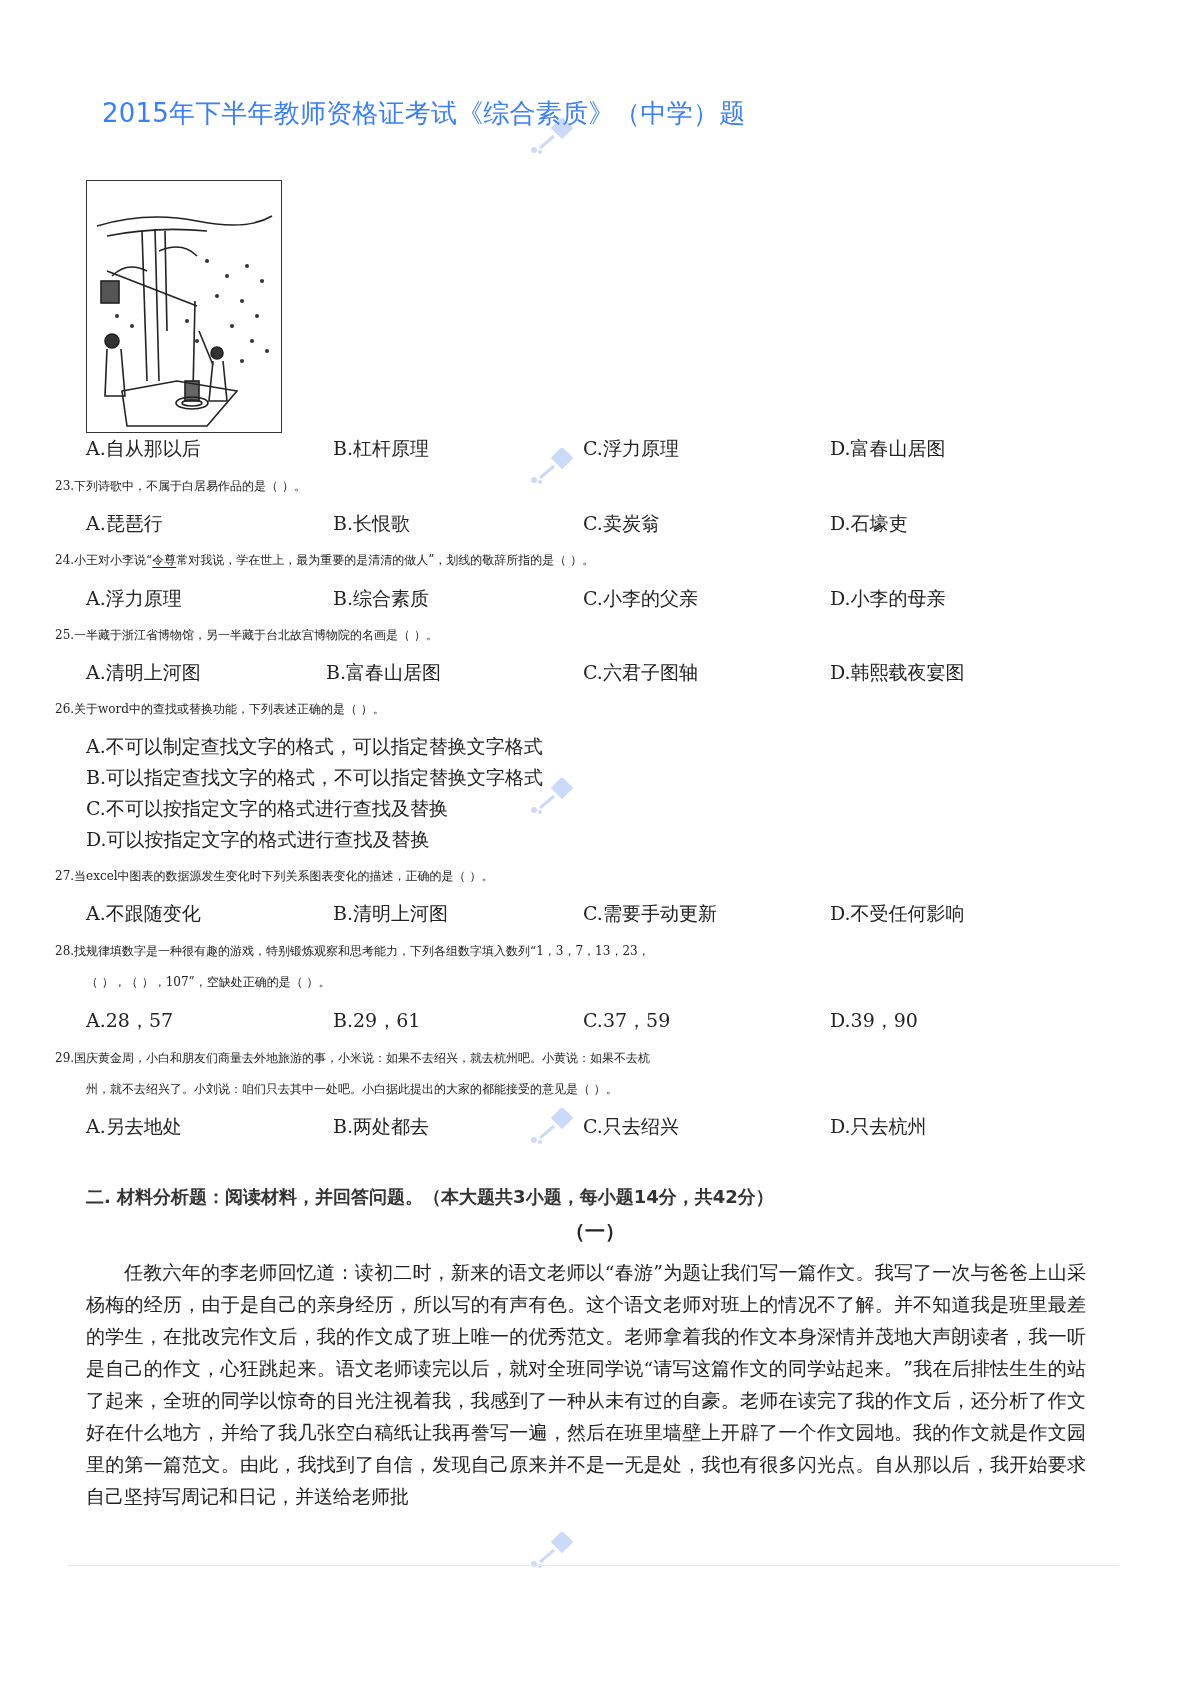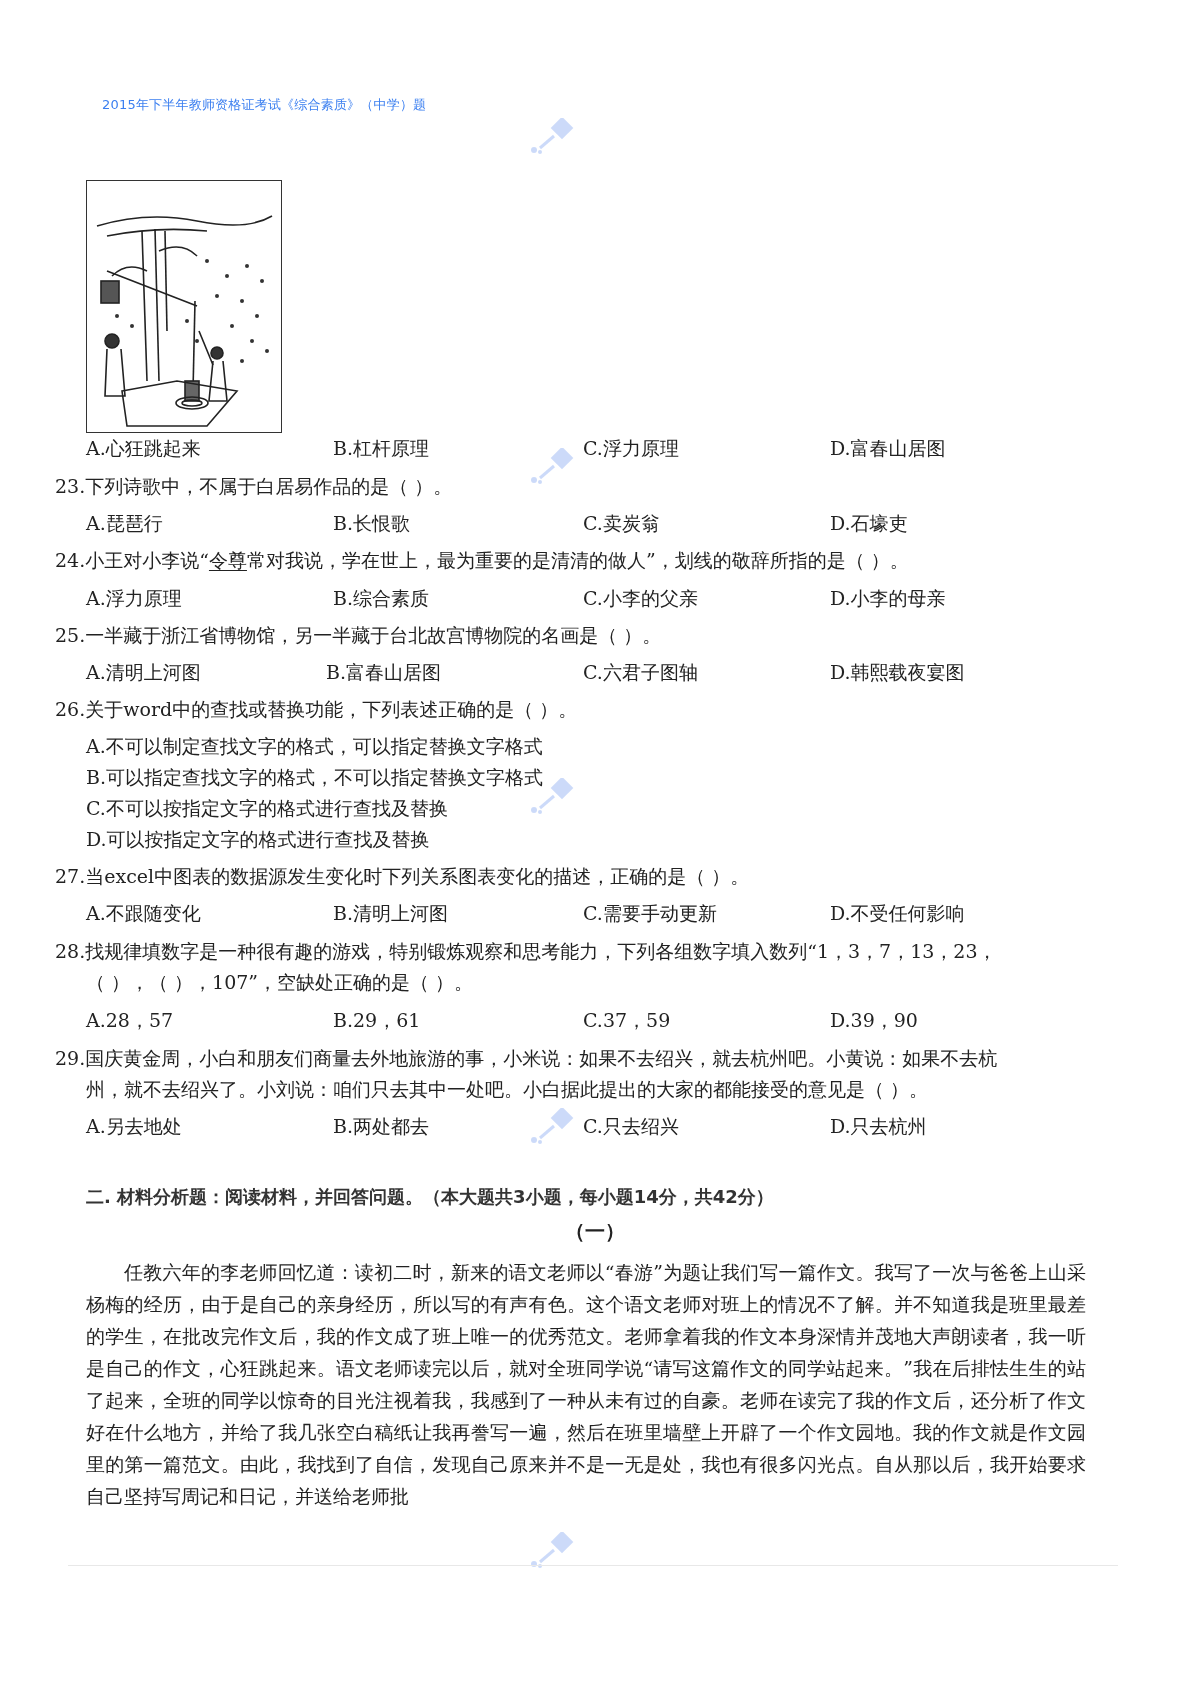--- a/index.html
+++ b/index.html
@@ -1,22 +1,22 @@
 <!DOCTYPE html>
 <html><head>
 <meta charset="utf-8">
 <style>
   html, body { margin: 0; padding: 0; background: #ffffff; }
   body { width: 1189px; height: 1683px; position: relative; overflow: hidden;
          font-family: "DejaVu Serif", "Liberation Serif", serif; color: #222; }
   .title { position: absolute; left: 102px; top: 96px; font-family: "DejaVu Sans", "Liberation Sans", sans-serif;
-           font-size: 13px; color: #3b7ff0; letter-spacing: 0.2px; }
+           font-size: 26px; color: #3b7ff0; letter-spacing: 0.2px; }
   .figure { position: absolute; left: 86px; top: 180px; width: 196px; height: 253px;
             border: 1.5px solid #333; background: #fff; box-sizing: border-box; }
-  .line { position: absolute; font-size: 19px; line-height: 24px; white-space: nowrap; }
+  .line { position: absolute; font-size: 12px; line-height: 24px; white-space: nowrap; }
   .opt { position: absolute; font-size: 19px; line-height: 24px; white-space: nowrap; }
   .u { text-decoration: underline; text-underline-offset: 3px; }
   .section { position: absolute; left: 86px; top: 1185px; font-family: "DejaVu Sans", "Liberation Sans", sans-serif;
              font-size: 18px; font-weight: bold; color: #333; white-space: nowrap; }
   .sub { position: absolute; left: 565px; top: 1218px; font-size: 20px; font-weight: bold; }
   .para { position: absolute; left: 86px; top: 1256px; width: 1000px; font-size: 19px; line-height: 32px;
           text-indent: 38px; text-align: justify; }
   .footer-line { position: absolute; left: 68px; top: 1565px; width: 1050px; height: 1px; background: #e8e8e8; }
   .wm { position: absolute; opacity: 0.35; }
 </style>
@@ -105,21 +105,21 @@
           <circle cx="100" cy="140" r="2"></circle>
           <circle cx="110" cy="160" r="2"></circle>
         <circle cx="165" cy="160" r="2"></circle>
           <circle cx="180" cy="170" r="2"></circle>
           <circle cx="155" cy="180" r="2"></circle>
       </g>
     </svg>
   </div>
 
   <div>
-    <span class="opt" style="left:86px;top:436px">A.心狂跳起来</span>
+    <span class="opt" style="left:86px;top:436px">A.自从那以后</span>
     <span class="opt" style="left:333px;top:436px">B.杠杆原理</span>
     <span class="opt" style="left:583px;top:436px">C.浮力原理</span>
     <span class="opt" style="left:830px;top:436px">D.富春山居图</span>
   </div>
 
   <div>
     <div class="line" style="left:55px;top:474px">23.下列诗歌中，不属于白居易作品的是（ ）。</div>
     <span class="opt" style="left:86px;top:511px">A.琵琶行</span>
     <span class="opt" style="left:333px;top:511px">B.长恨歌</span>
     <span class="opt" style="left:583px;top:511px">C.卖炭翁</span>

